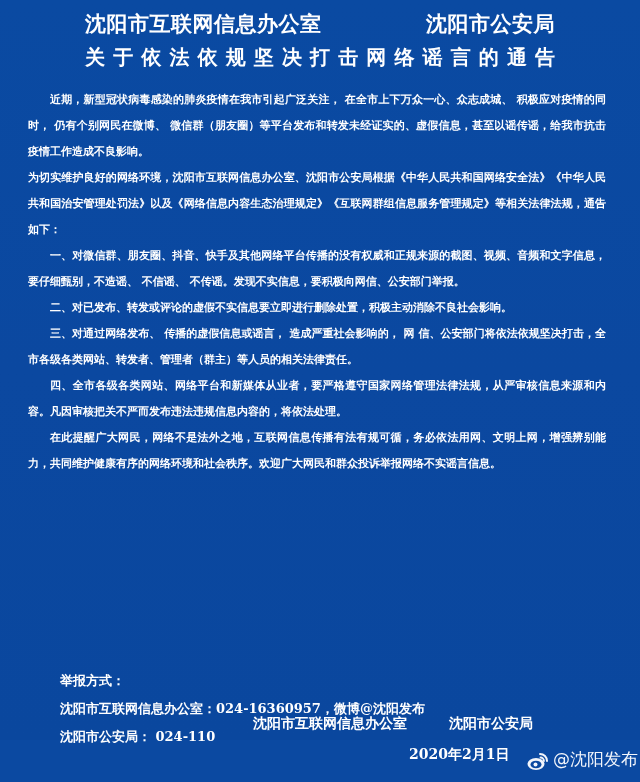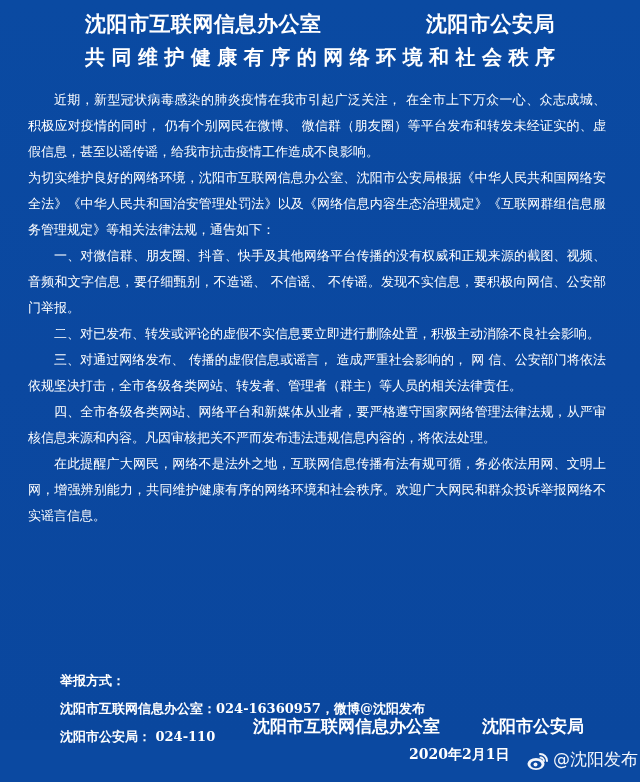--- a/index.html
+++ b/index.html
@@ -45,23 +45,23 @@
       font-family: "DejaVu Sans", "Liberation Sans", sans-serif;
       font-weight: bold;
       font-size: 20px;
       white-space: nowrap;
     }
     .body-text {
       position: absolute;
       top: 87px;
       left: 28px;
       width: 578px;
-      font-size: 13px;
+      font-size: 11px;
       line-height: 26px;
-      font-weight: normal;
+      font-weight: bold;
     }
     .para {
       margin: 0;
       text-indent: 2em;
       text-align: justify;
     }
     .para.noindent { text-indent: 0; }
     .contact {
       position: absolute;
       left: 60px;
@@ -69,21 +69,21 @@
       font-size: 13px;
       line-height: 28px;
       font-weight: bold;
       margin-top: 26px;
     }
     .contact div { white-space: nowrap; }
     .signature {
       position: absolute;
       top: 715px;
       left: 253px;
-      font-size: 17px;
+      font-size: 14px;
       font-weight: bold;
       white-space: nowrap;
     }
     .signature .sig-right { margin-left: 42px; }
     .date {
       position: absolute;
       top: 746px;
       left: 409px;
       font-size: 14px;
       font-weight: bold;
@@ -110,21 +110,21 @@
 </head>
 <body>
 
 <div class="page">
 
   <div class="header-orgs">
     <span class="org-left">沈阳市互联网信息办公室</span>
     <span class="org-right">沈阳市公安局</span>
   </div>
 
-  <div class="title">共同维护健康有序的网络环境和社会秩序</div>
+  <div class="title">关于依法依规坚决打击网络谣言的通告</div>
 
   <div class="body-text">
     <p class="para">近期，新型冠状病毒感染的肺炎疫情在我市引起广泛关注， 在全市上下万众一心、众志成城、 积极应对疫情的同时， 仍有个别网民在微博、 微信群（朋友圈）等平台发布和转发未经证实的、虚假信息，甚至以谣传谣，给我市抗击疫情工作造成不良影响。</p>
     <p class="para noindent">为切实维护良好的网络环境，沈阳市互联网信息办公室、沈阳市公安局根据《中华人民共和国网络安全法》《中华人民共和国治安管理处罚法》以及《网络信息内容生态治理规定》《互联网群组信息服务管理规定》等相关法律法规，通告如下：</p>
     <p class="para">一、对微信群、朋友圈、抖音、快手及其他网络平台传播的没有权威和正规来源的截图、视频、音频和文字信息，要仔细甄别，不造谣、 不信谣、 不传谣。发现不实信息，要积极向网信、公安部门举报。</p>
     <p class="para">二、对已发布、转发或评论的虚假不实信息要立即进行删除处置，积极主动消除不良社会影响。</p>
     <p class="para">三、对通过网络发布、 传播的虚假信息或谣言， 造成严重社会影响的， 网 信、公安部门将依法依规坚决打击，全市各级各类网站、转发者、管理者（群主）等人员的相关法律责任。</p>
     <p class="para">四、全市各级各类网站、网络平台和新媒体从业者，要严格遵守国家网络管理法律法规，从严审核信息来源和内容。凡因审核把关不严而发布违法违规信息内容的，将依法处理。</p>
     <p class="para">在此提醒广大网民，网络不是法外之地，互联网信息传播有法有规可循，务必依法用网、文明上网，增强辨别能力，共同维护健康有序的网络环境和社会秩序。欢迎广大网民和群众投诉举报网络不实谣言信息。</p>
   </div>

